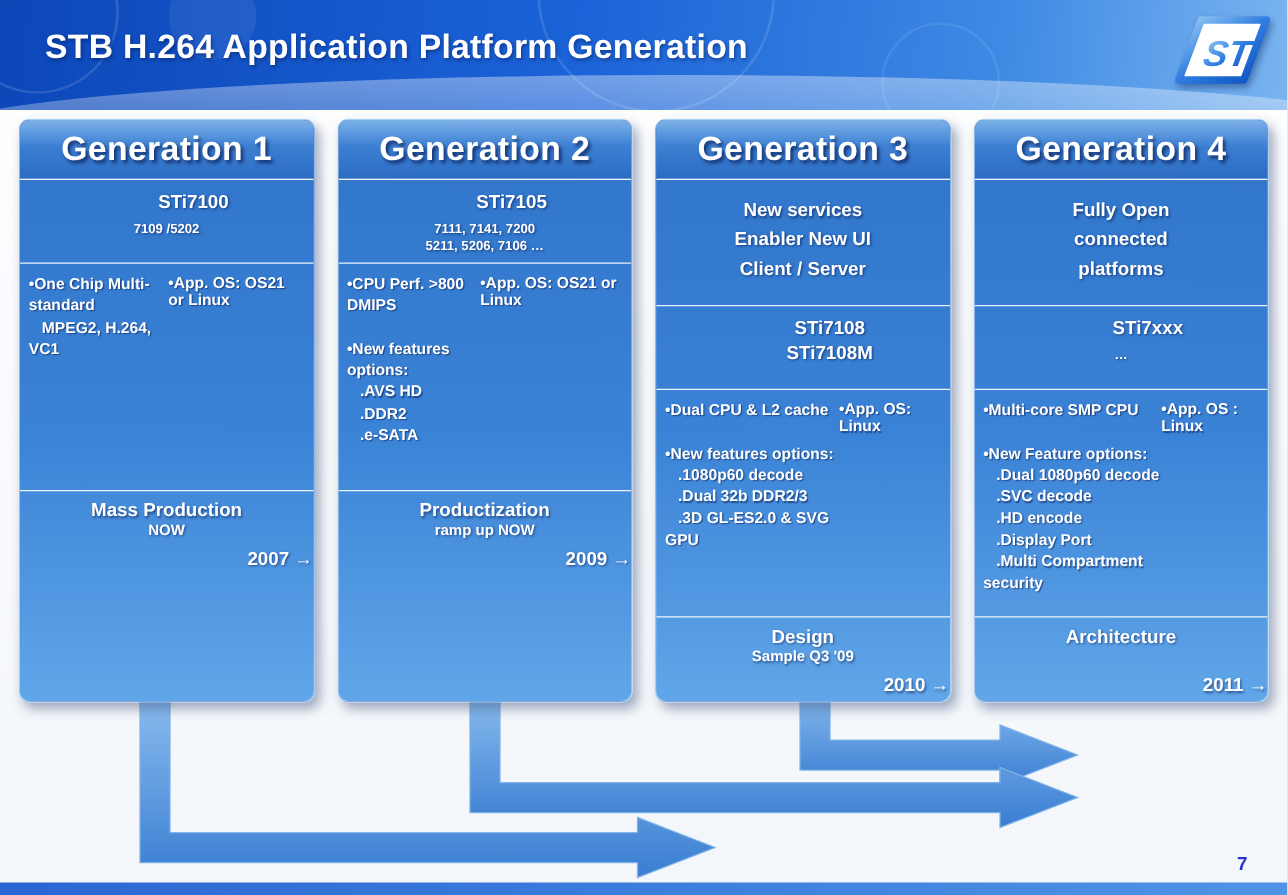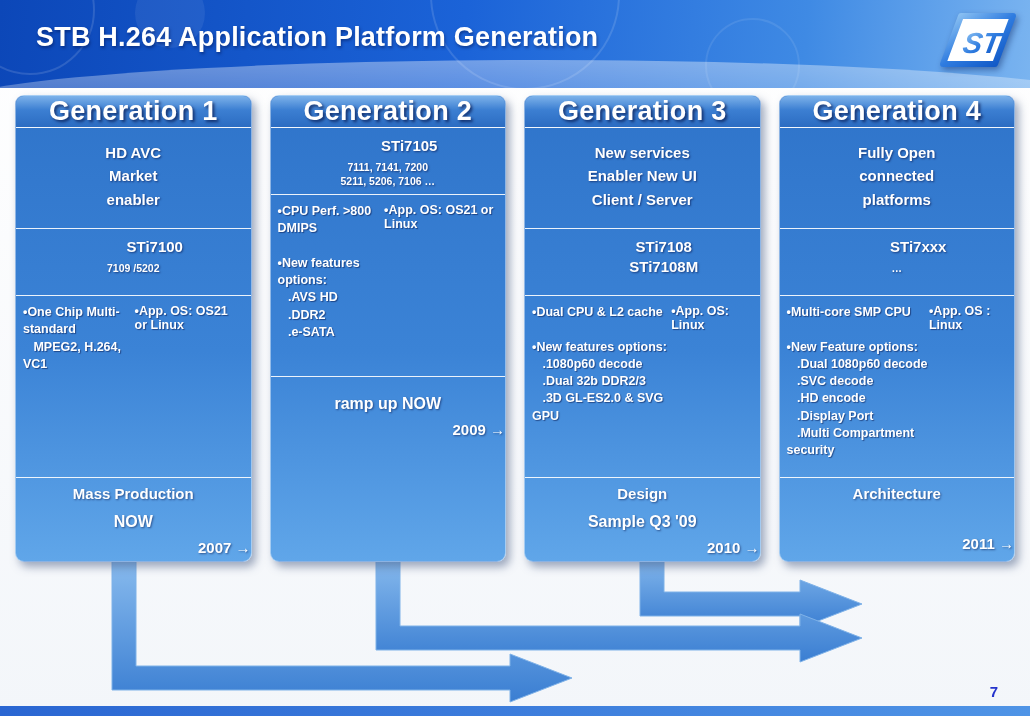--- a/index.html
+++ b/index.html
@@ -28,21 +28,21 @@
   
   .arrows { position:absolute; left:0; top:0; width:1030px; height:716px; z-index:1; }
 
   
   .columns { position:absolute; left:15px; top:95px; width:1000px; height:467px;
              display:flex; gap:18px; z-index:2; }
   .gen-col { flex:1; display:flex; flex-direction:column; border-radius:9px; overflow:hidden;
              background:linear-gradient(180deg,#2f74ca 0%,#3b83d6 55%,#60a6e9 100%);
              box-shadow:4px 5px 9px rgba(70,90,130,.5); color:#ffffff;
              border:1px solid rgba(255,255,255,.45); }
-  .gen-header { height:32px; flex:none; display:flex; align-items:center; justify-content:center;
+  .gen-header { height:48px; flex:none; display:flex; align-items:center; justify-content:center;
                 background:linear-gradient(180deg,#7db2ea 0%,#3c7fd2 45%,#2b6cc2 100%);
                 border-bottom:1px solid rgba(255,255,255,.9);
                 font-size:27px; font-weight:bold; letter-spacing:.3px;
                 text-shadow:2px 2px 3px rgba(0,10,60,.65); }
   .gen-desc { height:101px; flex:none; padding-top:13px; text-align:center;
               font-size:15px; font-weight:bold; line-height:1.55; white-space:pre-line;
               border-bottom:1px solid rgba(255,255,255,.9);
               text-shadow:1px 1px 2px rgba(0,10,60,.55); }
   .gen-col:nth-child(2) .gen-desc { font-style:italic; }
   .gen-chip { height:67px; flex:none; padding-top:8px; text-align:center;
@@ -53,21 +53,21 @@
   .gen-features { height:182px; flex:none; display:flex; 
                   justify-content:space-between; padding:8px 7px;
                   border-bottom:1px solid rgba(255,255,255,.9);
                   text-shadow:1px 1px 1px rgba(0,10,60,.5); }
   .feature-line { font-size:12.5px; font-weight:bold; line-height:1.38; min-height:1.38em;
                   white-space:pre-wrap; }
   .os-line { font-size:12.5px; font-weight:bold; white-space:pre-wrap; }
   .gen-footer { flex:1; padding-top:7px; text-align:center;
                 text-shadow:1px 1px 2px rgba(0,10,60,.5); }
   .milestone { font-size:15px; font-weight:bold; }
-  .milestone-sub { font-size:16px; font-weight:bold; min-height:14px;margin-top:11px; }
+  .milestone-sub { font-size:12px; font-weight:bold; min-height:14px; }
   .year { font-size:15px; font-weight:bold; margin-top:8px;text-align:right; }
 
   
   .bottom-bar { position:absolute; left:0; bottom:0; width:100%; height:10px;
                 background:linear-gradient(90deg,#2a66d2,#4f94e6); z-index:3; }
   .page-number { position:absolute; right:32px; bottom:16px; color:#2433cc;
                  font-size:15px; font-weight:bold; z-index:3; }
 </style>
 </head>
 <body>
@@ -102,23 +102,20 @@
     </defs>
     <path d="M640 548 h24 v44 h136 v-12 l62 24 l-62 24 v-12 h-160 z" fill="url(#ag)" stroke="#7fb2e8" stroke-width="1"></path>
     <path d="M376 548 h24 v78 h400 v-12 l62 24 l-62 24 v-12 h-424 z" fill="url(#ag)" stroke="#7fb2e8" stroke-width="1"></path>
     <path d="M112 548 h24 v118 h374 v-12 l62 24 l-62 24 v-12 h-398 z" fill="url(#ag)" stroke="#7fb2e8" stroke-width="1"></path>
   </svg>
 
   <main class="columns">
 
     <section class="gen-col">
       <div class="gen-header">Generation 1</div>
-      <div class="gen-desc">HD AVC
-Market
-enabler</div>
       <div class="gen-chip">
         <div class="chip-main">STi7100</div>
         <div class="chip-sub">7109 /5202</div>
       </div>
       <div class="gen-features">
         <div class="feature-list">
             <div class="feature-line">•One Chip Multi-standard</div>
             <div class="feature-line">   MPEG2, H.264, VC1</div>
           </div>
         <div class="os-line">•App. OS: OS21 or Linux</div>
@@ -142,20 +139,21 @@
             <div class="feature-line">•CPU Perf. &gt;800 DMIPS</div>
             <div class="feature-line"></div>
             <div class="feature-line">•New features options:</div>
             <div class="feature-line">   .AVS HD</div>
             <div class="feature-line">   .DDR2</div>
             <div class="feature-line">   .e-SATA</div>
           </div>
         <div class="os-line">•App. OS: OS21 or Linux</div>
       </div>
       <div class="gen-footer">
+        <div class="milestone">Productization</div>
         <div class="milestone-sub">ramp up NOW</div>
         <div class="year">2009 →</div>
       </div>
     </section>
 
     <section class="gen-col">
       <div class="gen-header">Generation 3</div>
       <div class="gen-desc">New services
 Enabler New UI
 Client / Server</div>

